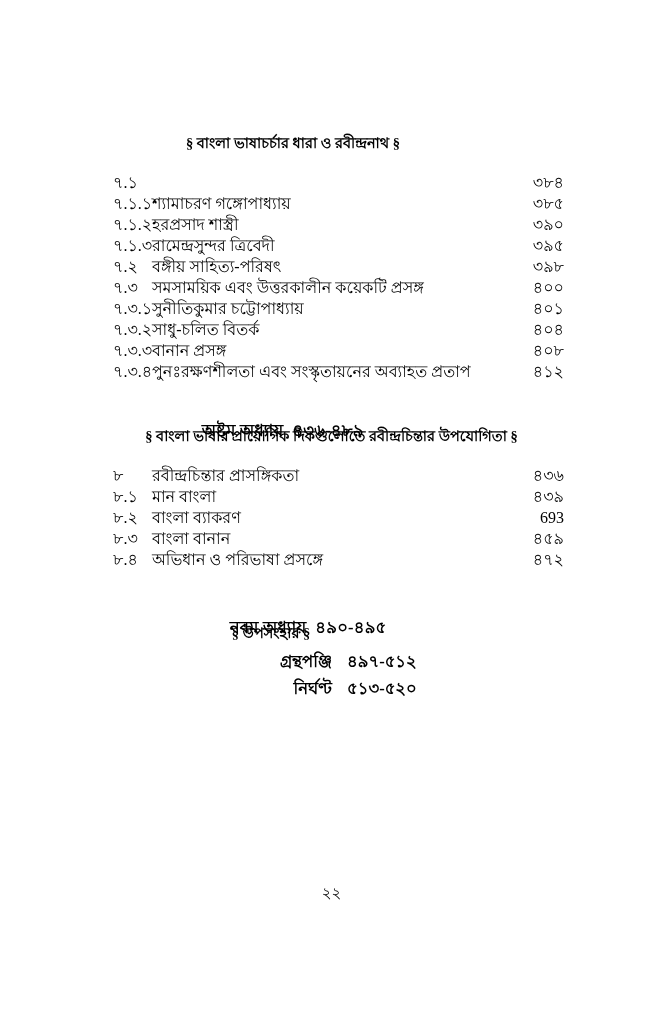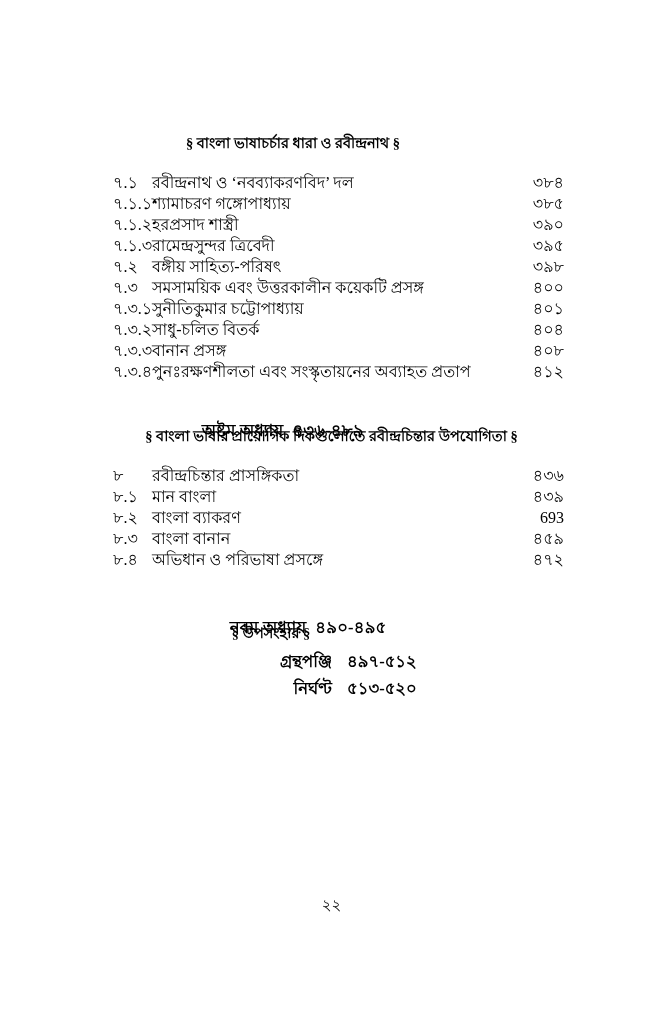--- a/index.html
+++ b/index.html
@@ -105,34 +105,32 @@
     top: 0;
     white-space: nowrap;
   }
 
   .folio {
     position: absolute;
     left: 0;
     width: 663px;
     text-align: center;
     font-size: 15px;
-    margin-top: 12px;
   }
 </style>
 </head>
 <body>
 
 <div class="page">
 
   <div class="chapter-sub" style="position:absolute; left:0; width:586px; top:131px;">§ বাংলা ভাষাচর্চার ধারা ও রবীন্দ্রনাথ §</div>
 
   <div class="toc-list" style="top:172px;">
     <div class="toc-row">
       <span class="toc-num">৭.১</span>
-      <span class="toc-title">রবীন্দ্রনাথ ও ‘নব‍ব্যাকরণবিদ’ দল</span>
       <span class="toc-page">৩৮৪</span>
     </div>
     <div class="toc-row">
       <span class="toc-num">৭.১.১</span>
       <span class="toc-title">শ্যামাচরণ গঙ্গোপাধ্যায়</span>
       <span class="toc-page">৩৮৫</span>
     </div>
     <div class="toc-row">
       <span class="toc-num">৭.১.২</span>
       <span class="toc-title">হরপ্রসাদ শাস্ত্রী</span>

